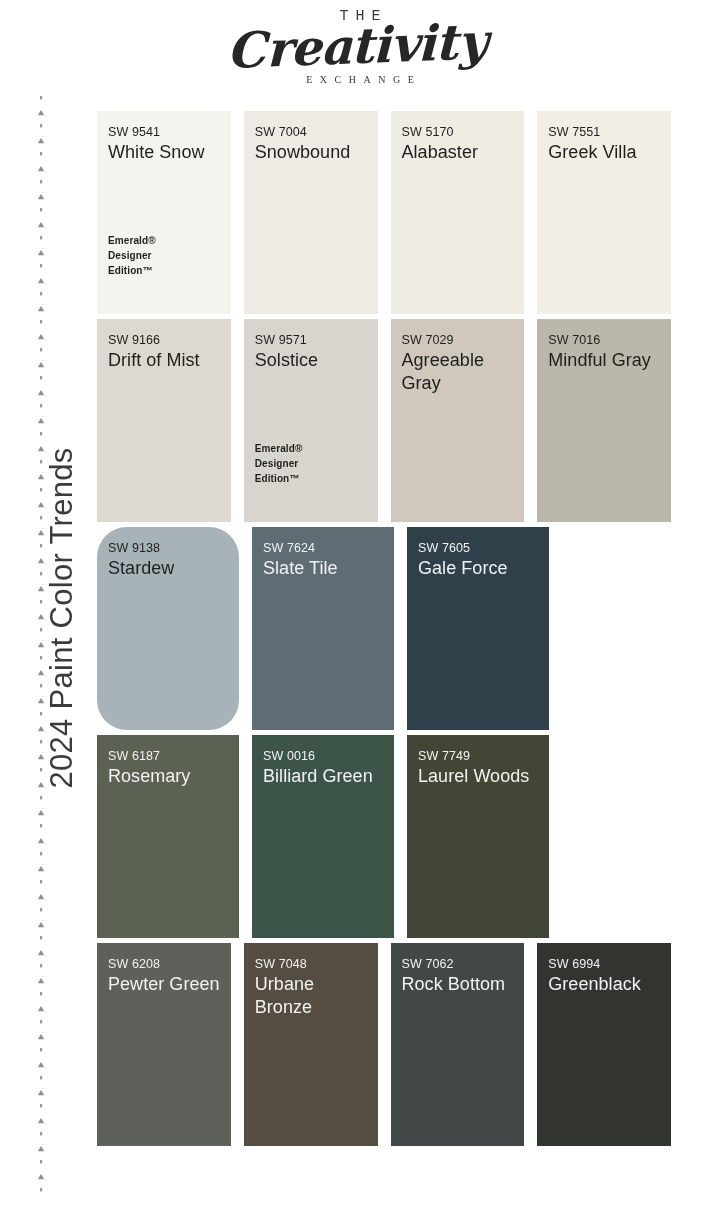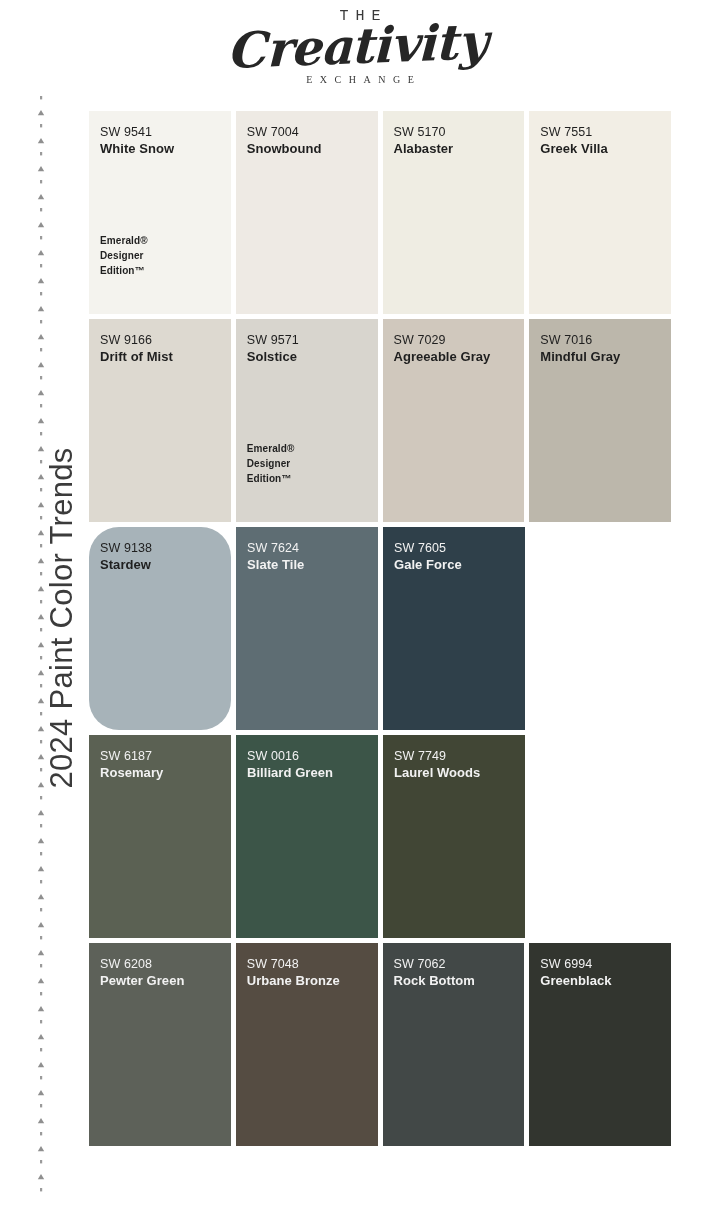--- a/index.html
+++ b/index.html
@@ -77,32 +77,33 @@
     position: absolute;
     left: 89px; top: 111px;
     width: 582px;
   }
   .row { display: flex; gap: 5px; margin-bottom: 5px; }
   .swatch {
     position: relative;
     width: 142px;
     padding: 12px 11px 10px 11px;
     overflow: hidden;
+    margin-left: 8px;
   }
   .row.tall .swatch { height: 203px; }
   .row.short .swatch { height: 203px; }
   .sw-code {
     font-size: 12.5px;
     font-weight: 400;
     line-height: 1.45;
     letter-spacing: 0.1px;
   }
   .sw-name {
-    font-size: 13px;
-    font-weight: bold;
+    font-size: 18px;
+    font-weight: normal;
     line-height: 1.25;
     letter-spacing: 0.05px;
   }
   .sw-note {
     position: absolute;
     left: 11px;
     bottom: 36px;
     font-size: 10px;
     font-weight: bold;
     line-height: 1.5;

